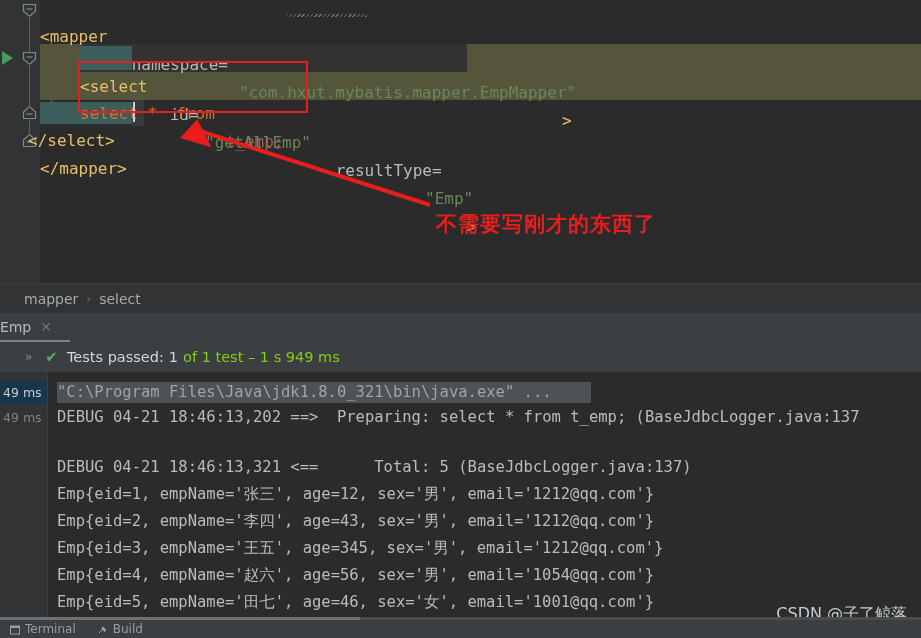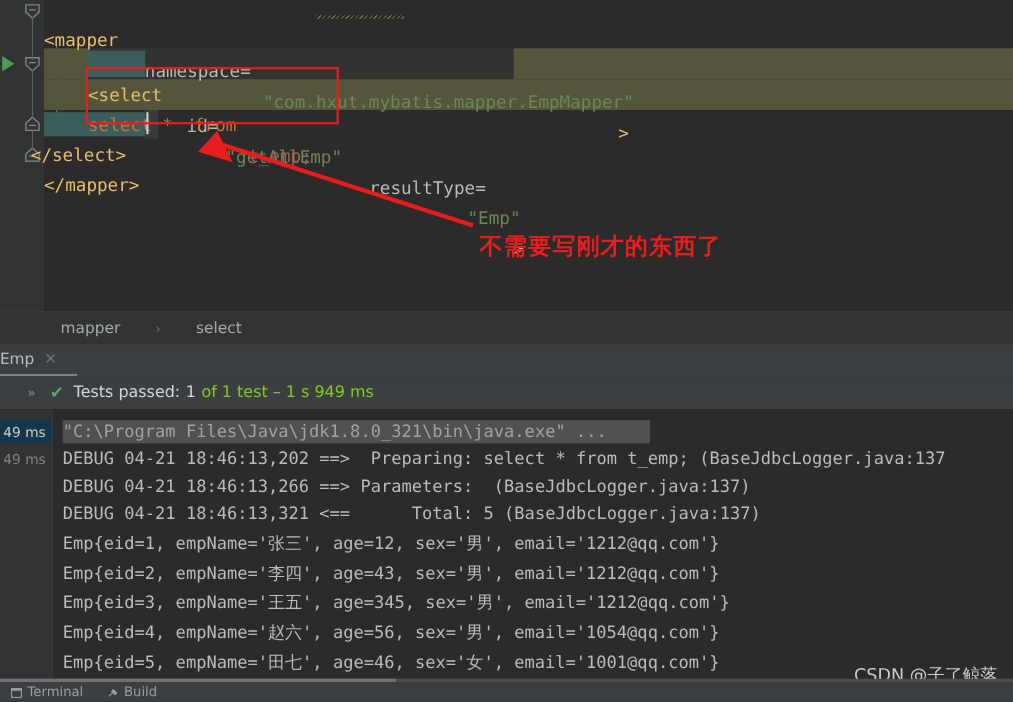--- a/index.html
+++ b/index.html
@@ -75,21 +75,21 @@
     font-family:"DejaVu Sans","Liberation Sans",sans-serif;
     font-size:21px;letter-spacing:1px;white-space:nowrap;
   }
 
   
   .breadcrumb{
     position:absolute;left:0;top:283px;width:921px;height:30px;
     background:#313335;border-top:1px solid #3c3f41;
     display:flex;align-items:center;
     font-family:"DejaVu Sans","Liberation Sans",sans-serif;
-    font-size:14px;color:#a7aaab;padding-left:55px;box-sizing:border-box;gap:24px;
+    font-size:14px;color:#a7aaab;padding-left:24px;box-sizing:border-box;
   }
   .crumb-sep{color:#6e7274;margin:0 8px;font-size:12px;}
 
   
   .tabstrip{
     position:absolute;left:0;top:313px;width:921px;height:29px;
     background:#3c3f41;border-bottom:1px solid #2b2b2b;
   }
   .tab{
     position:absolute;left:0;top:0;height:29px;width:70px;
@@ -286,21 +286,20 @@
     <div class="timecol">
       <div class="timecell sel" style="top:9px;">49 ms</div>
       <div class="timecell" style="top:34px;">49 ms</div>
     </div>
     <div class="divider-v"></div>
 
     <div class="cmd-bg" style="left:57px;top:10px;width:534px;height:21px;"></div>
 
     <div class="logline cmd" style="top:8px;">"C:\Program Files\Java\jdk1.8.0_321\bin\java.exe" ...</div>
     <div class="logline" style="top:33px;">DEBUG 04-21 18:46:13,202 ==&gt;  Preparing: select * from t_emp; (BaseJdbcLogger.java:137</div>
-    <div class="logline" style="top:58px;">DEBUG 04-21 18:46:13,266 ==&gt; Parameters:  (BaseJdbcLogger.java:137)</div>
     <div class="logline" style="top:83px;">DEBUG 04-21 18:46:13,321 &lt;==      Total: 5 (BaseJdbcLogger.java:137)</div>
     <div class="logline" style="top:110px;">Emp{eid=1, empName='张三', age=12, sex='男', email='1212@qq.com'}</div>
     <div class="logline" style="top:137px;">Emp{eid=2, empName='李四', age=43, sex='男', email='1212@qq.com'}</div>
     <div class="logline" style="top:164px;">Emp{eid=3, empName='王五', age=345, sex='男', email='1212@qq.com'}</div>
     <div class="logline" style="top:191px;">Emp{eid=4, empName='赵六', age=56, sex='男', email='1054@qq.com'}</div>
     <div class="logline" style="top:218px;">Emp{eid=5, empName='田七', age=46, sex='女', email='1001@qq.com'}</div>
   </div>
 
   <div class="watermark">CSDN @子了鲸落</div>
 

